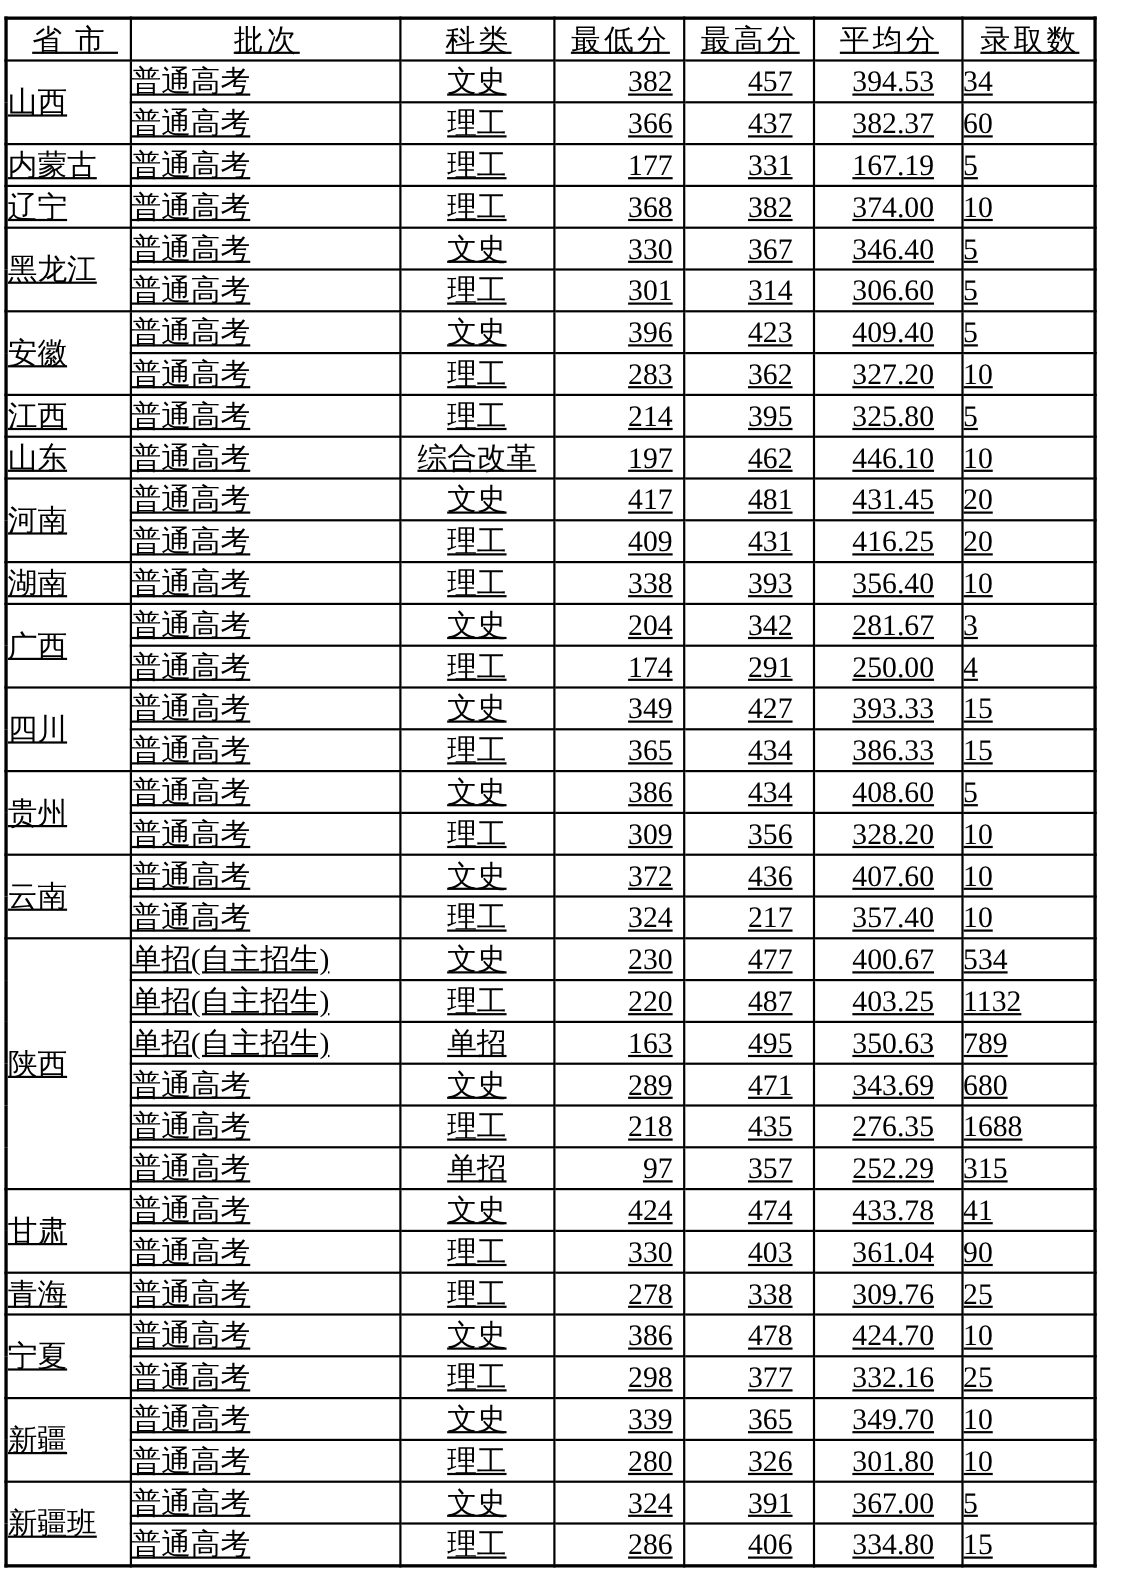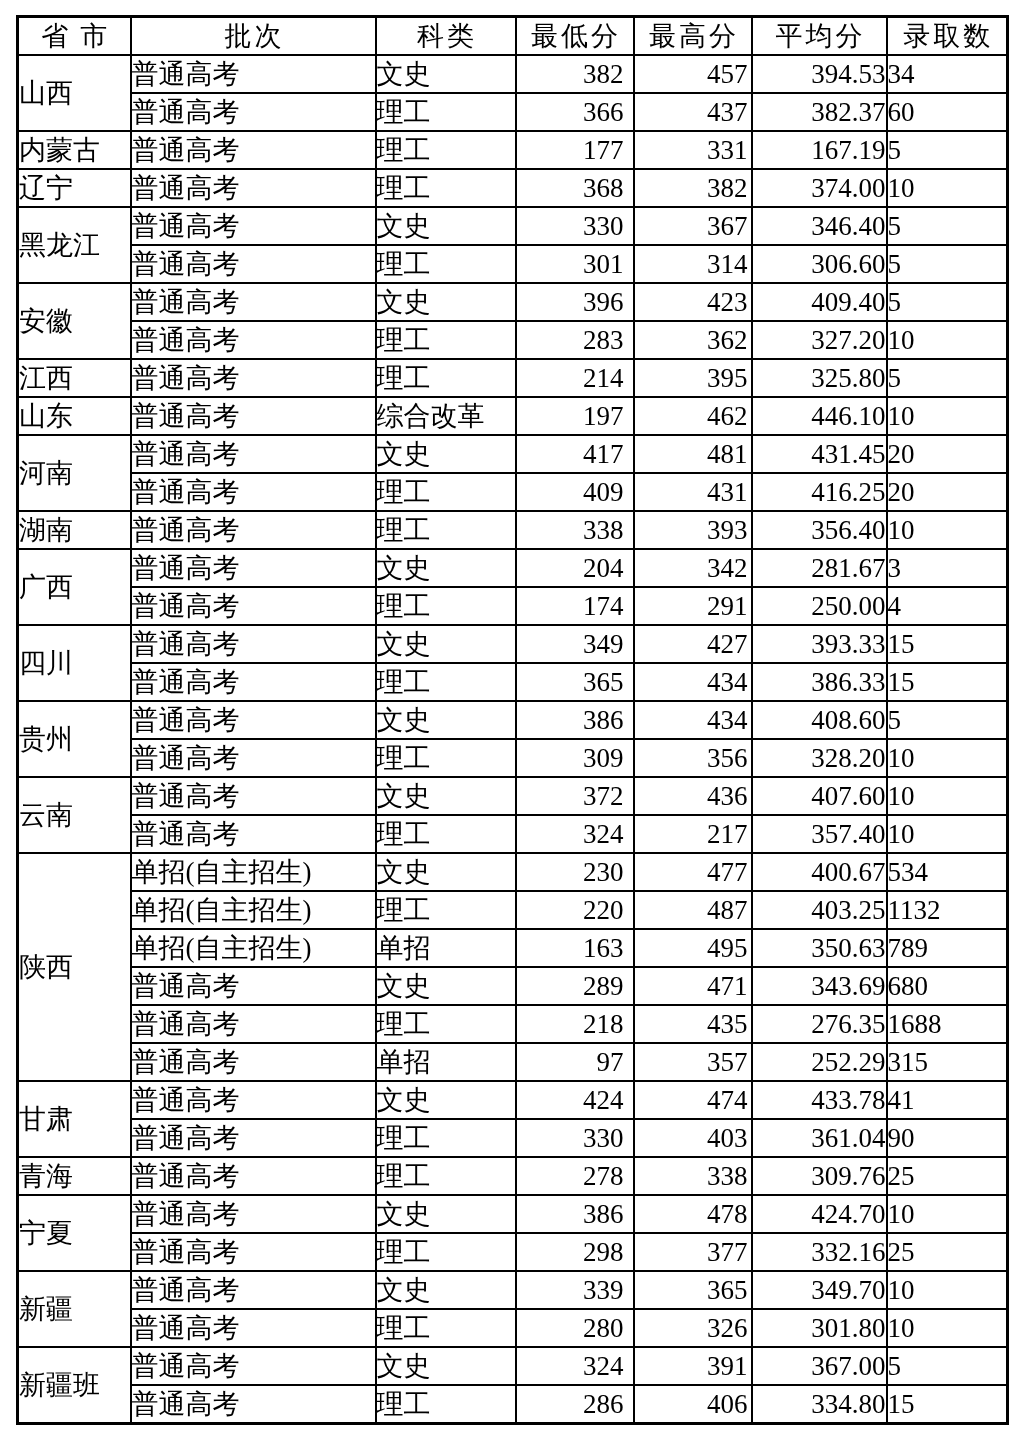--- a/index.html
+++ b/index.html
@@ -13,22 +13,23 @@
   }
   .page {
     width: 1020px;
     height: 1438px;
     background: #ffffff;
     overflow: hidden;
   }
   table.score-table {
     border-collapse: collapse;
     table-layout: fixed;
-    margin: 15px 0 0 16px;
+    margin: 15px 0 0 4px;
     border: 3px solid #000000;
+    text-decoration: underline;
   }
   .score-table th,
   .score-table td {
     border: 2px solid #000000;
     height: 36px;
     padding: 0;
     font-size: 27px;
     line-height: 36px;
     white-space: nowrap;
     overflow: hidden;
@@ -39,24 +40,24 @@
     text-align: center;
     letter-spacing: 3px;
     text-indent: 3px;
   }
   .score-table th.h-province {
     letter-spacing: 12px;
     text-indent: 12px;
   }
   td.c-province { }
   td.c-batch    { text-align: left; }
-  td.c-category { }
+  td.c-category { text-align: center; }
   td.c-min      { text-align: right; padding-right: 9px; }
-  td.c-max      { text-align: right; padding-right: 3px; }
-  td.c-avg      { text-align: right;  padding-left: 10px; }
+  td.c-max      { text-align: right; padding-right: 18px; }
+  td.c-avg      { text-align: center;  padding-left: 10px; }
   td.c-count    { text-align: left; padding-right: 9px; }
 </style>
 </head>
 <body>
 
 <div class="page">
   <table class="score-table">
     <colgroup>
       <col style="width:113px">
       <col style="width:245px">

